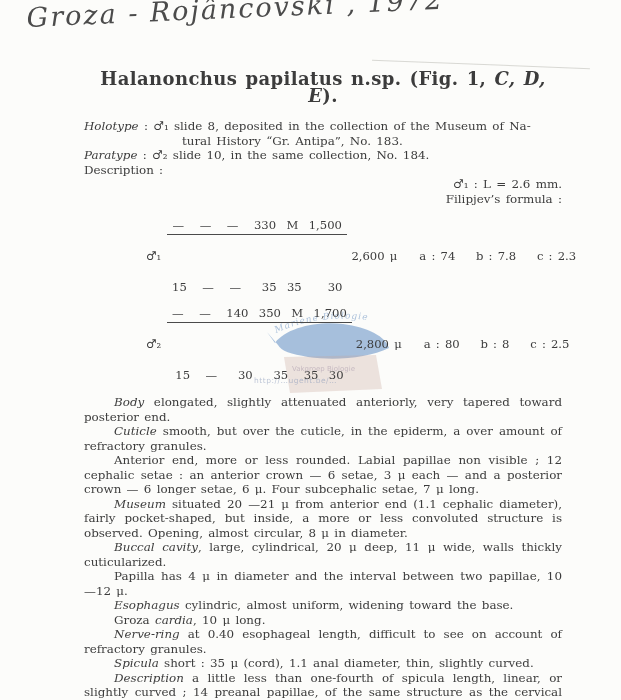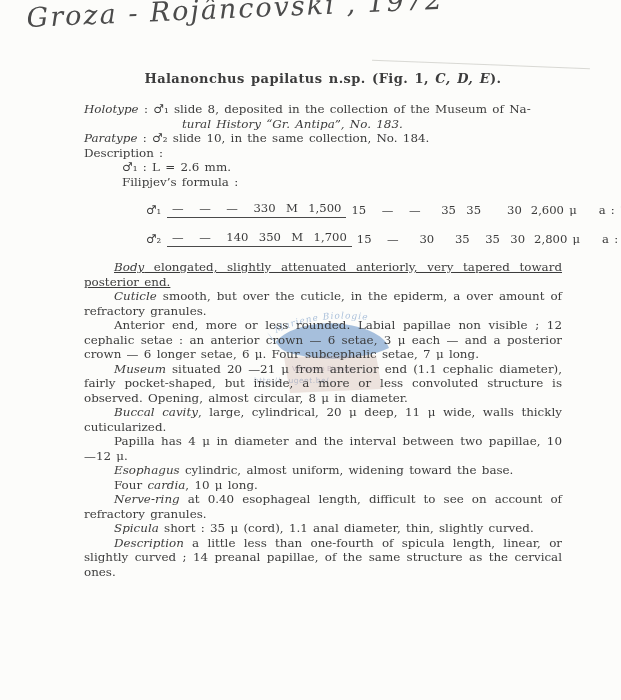--- a/index.html
+++ b/index.html
@@ -24,40 +24,40 @@
     position:absolute;left:372px;top:64px;width:218px;height:1px;
     background:#c9c9c3;transform:rotate(2.2deg);opacity:.7;
   }
 
   
   .content{
     position:absolute;left:84px;top:70px;width:478px;
     font-size:11.9px;line-height:14.5px;word-spacing:1.5px;
   }
   .title{
-    text-align:center;font-size:13px;margin:0 0 15px 0;line-height:17px;
+    text-align:center;font-size:18px;margin:0 0 15px 0;line-height:17px;
     letter-spacing:.4px;
   }
   .b{font-weight:bold;}
   .i{font-style:italic;}
   .line{white-space:nowrap;}
-  .hang2{padding-left:98px;font-style:italic;}
-  .ml{margin-left:38px;}
+  .hang2{padding-left:98px;}
+  .ml{margin-left:38px;text-align:right;}
   p.body-par{margin:0;text-align:justify;text-indent:30px;}
-  .first-body{margin-top:13px !important;text-decoration:underline;}
+  .first-body{margin-top:13px !important;}
 
   
   .formula{
     display:flex;align-items:center;margin:13px 0 0 62px;
     white-space:pre;font-size:11.6px;line-height:13px;
   }
   .fsym{margin-right:6px;}
-  .frac{display:inline-flex;text-align:center;}
+  .frac{display:inline-flex;flex-direction:column;text-align:center;}
   .frac .num{border-bottom:1px solid #4a4a4a;padding:0 5px 2px 5px;}
-  .frac .den{padding:2px 5px 0 5px;}
+  .frac .den{padding:2px 5px 0 5px;margin-top:44px;}
   .ftotal{margin-left:4px;}
   .fratios{margin-left:22px;}
   .formula-block{margin-bottom:4px;}
 
   
   .watermark{position:absolute;left:248px;top:303px;width:160px;height:100px;pointer-events:none;}
 </style>
 </head>
 <body>
 
@@ -128,21 +128,21 @@
 
     <p class="body-par"><span class="i">Museum</span><span> situated 20 —21 μ from anterior end (1.1 cephalic diameter), fairly pocket-shaped, but inside, a more or less convoluted structure is observed. Opening, almost circular, 8 μ in diameter.</span></p>
 
     <p class="body-par"><span class="i">Buccal cavity</span><span>, large, cylindrical, 20 μ deep, 11 μ wide, walls thickly cuticularized.</span></p>
 
 
     <p class="body-par"><span>Papilla has 4 μ in diameter and the interval between two papillae, 10 —12 μ.</span></p>
 
     <p class="body-par"><span class="i">Esophagus</span><span> cylindric, almost uniform, widening toward the base.</span></p>
 
-    <p class="body-par"><span>Four </span><span class="i">cardia</span><span>, 10 μ long.</span></p>
+    <p class="body-par"><span>Groza </span><span class="i">cardia</span><span>, 10 μ long.</span></p>
 
     <p class="body-par"><span class="i">Nerve-ring</span><span> at 0.40 esophageal length, difficult to see on account of refractory granules.</span></p>
 
     <p class="body-par"><span class="i">Spicula</span><span> short : 35 μ (cord), 1.1 anal diameter, thin, slightly curved.</span></p>
 
     <p class="body-par"><span class="i">Description</span><span> a little less than one-fourth of spicula length, linear, or slightly curved ; 14 preanal papillae, of the same structure as the cervical ones.</span></p>
 
   </div>
 </div>
 

